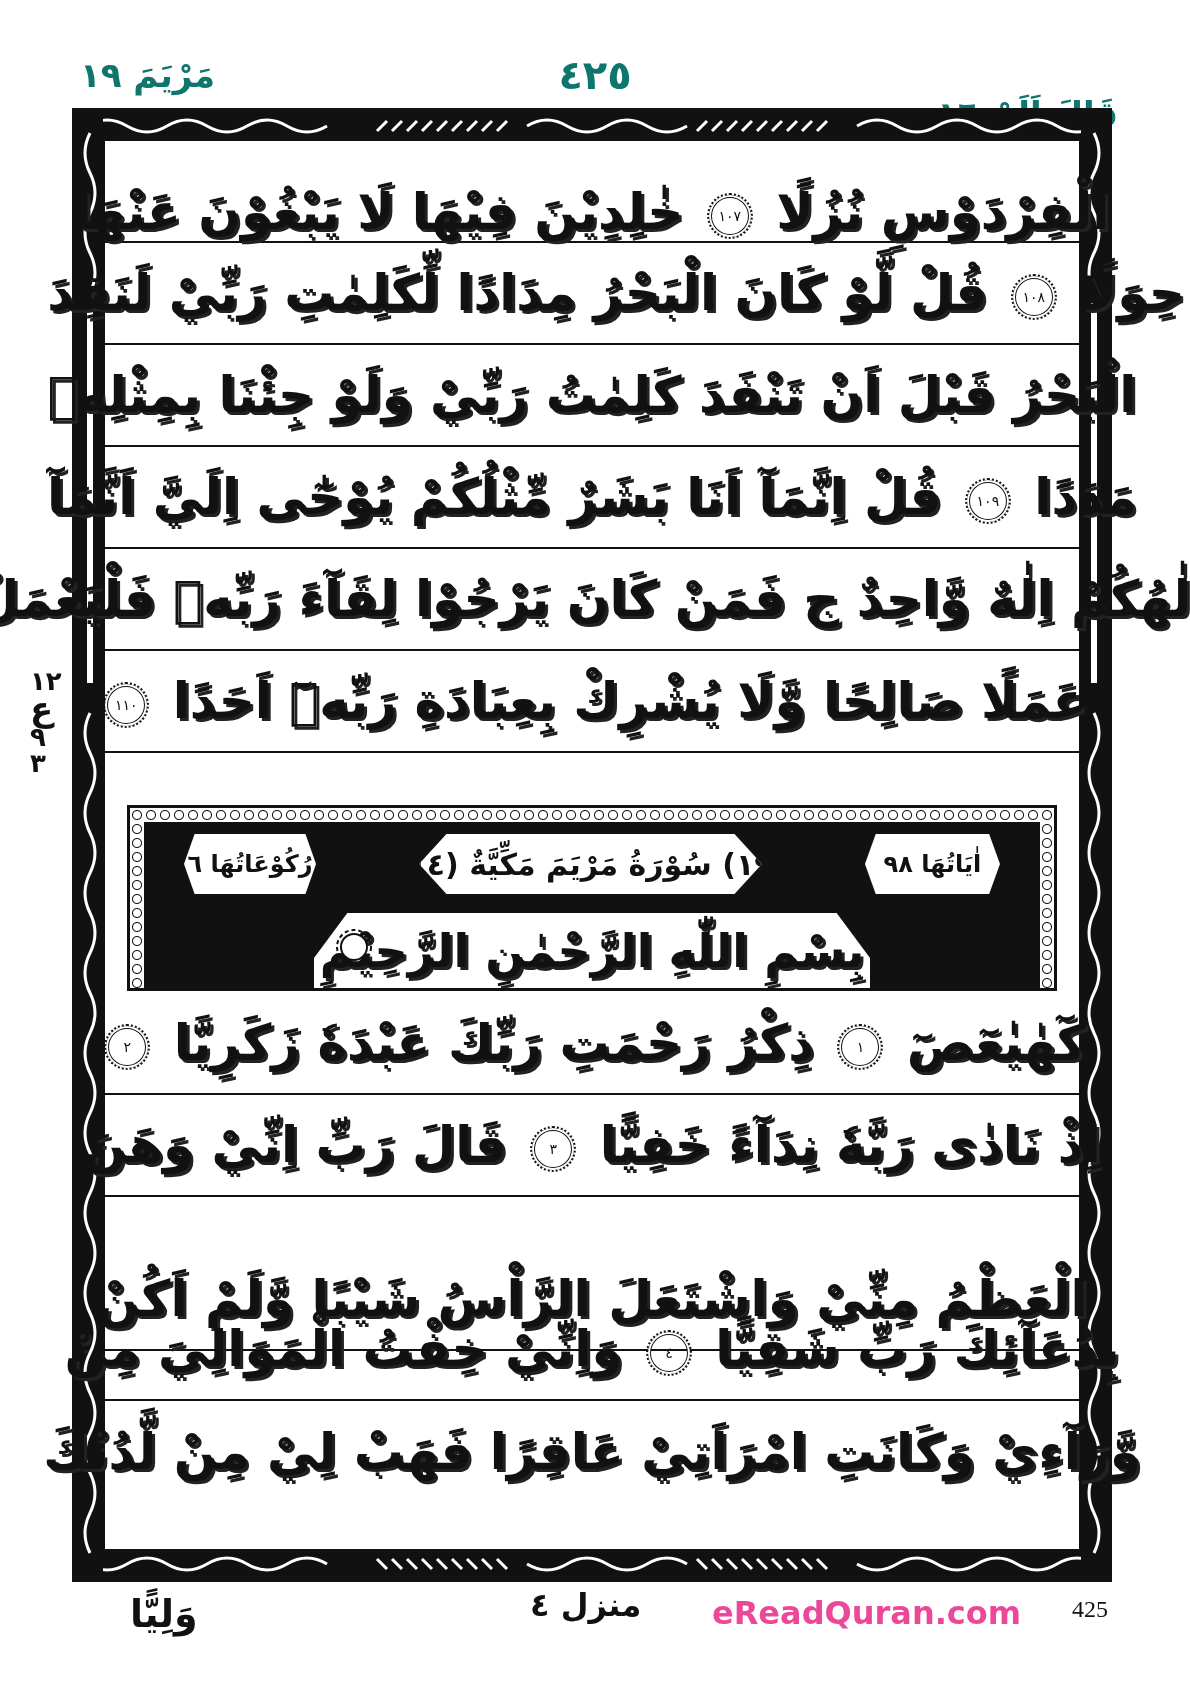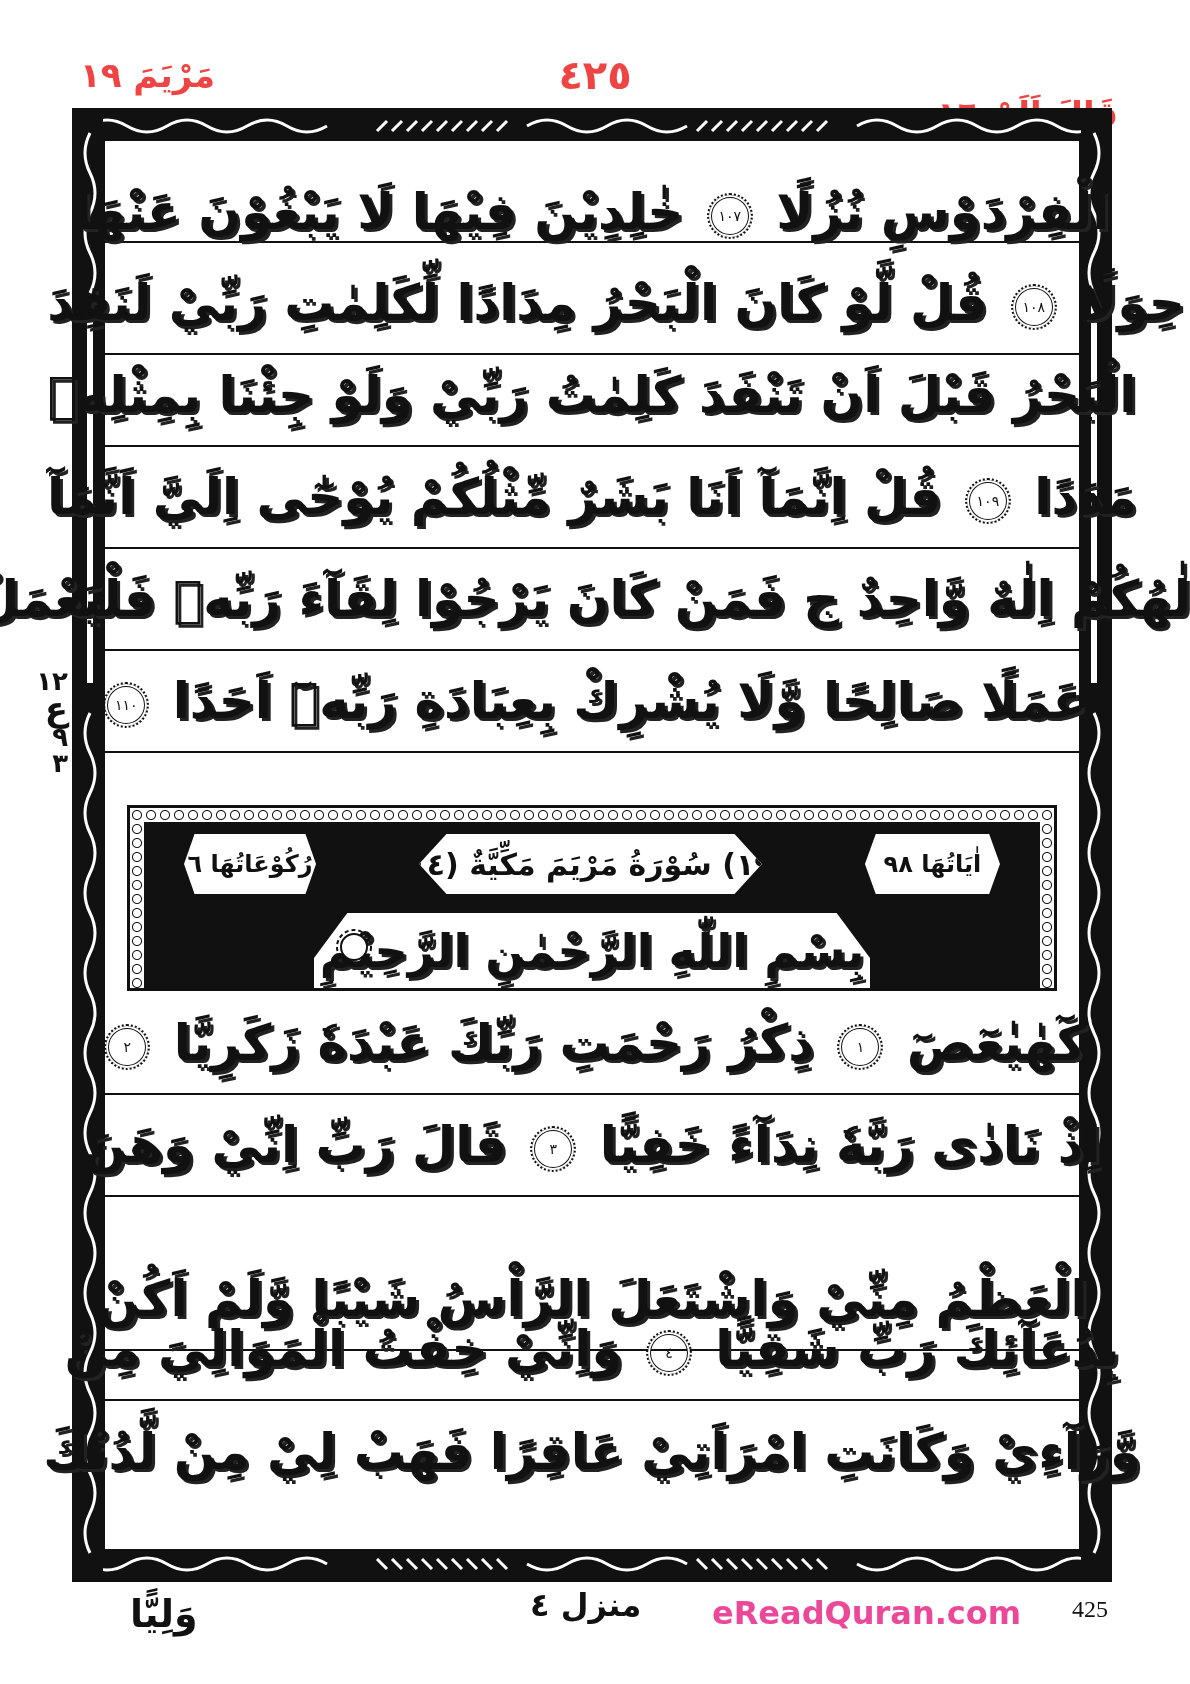--- a/index.html
+++ b/index.html
@@ -1,20 +1,20 @@
 <!DOCTYPE html>
 <html><head>
 <meta charset="utf-8">
 <style>
   html, body { margin:0; padding:0; background:#ffffff; }
   body { width:1190px; height:1684px; position:relative; overflow:hidden; color:#111; }
   .ar { font-family: "DejaVu Sans", sans-serif; direction: rtl; unicode-bidi: isolate; }
 
   
-  .hdr { position:absolute; top:50px; height:50px; font-weight:bold; font-size:34px; line-height:50px; color:#ef4444; }
+  .hdr { position:absolute; top:50px; height:50px; font-weight:bold; font-size:34px; line-height:50px; color:#0f766e; }
   .hdr-right { right:72px;margin-top:39px; }
   .hdr-center { left:0; right:0; text-align:center; font-size:40px; }
   .hdr-left { left:80px; }
 
   
   .frame { position:absolute; left:72px; top:108px; width:1040px; height:1474px;
            border:5px solid #111; background:#111; box-sizing:border-box; }
   .frame-inner { position:absolute; left:26px; top:26px; right:26px; bottom:26px;
                  background:#fff; border:2px solid #111; }
   .orn-top, .orn-bottom { position:absolute; left:0; right:0; height:26px; }
@@ -50,21 +50,21 @@
   .cart-text { font-size:24px; font-weight:bold; white-space:nowrap; }
   .cart-title { font-size:30px; }
   .bism-row { position:absolute; left:14px; right:14px; top:101px; bottom:0; background:#111; }
   .bism-inner { position:absolute; left:170px; right:170px; top:4px; bottom:0; background:#fff;
                 clip-path: polygon(6% 0, 94% 0, 100% 60%, 100% 100%, 0 100%, 0 60%);
                 display:flex; align-items:center; justify-content:center; }
   .bism-text { font-size:46px; font-weight:bold; text-shadow:3px 3px 0 #222; }
   .bism-flower { position:absolute; top:18px; width:40px; height:40px; }
 
   
-  .ruku { position:absolute; left:24px; top:668px; width:44px; text-align:right; font-weight:bold; }
+  .ruku { position:absolute; left:30px; top:668px; width:44px; text-align:left; font-weight:bold; }
   .ruku div { font-size:26px; line-height:26px; }
 
   
   .ftr { position:absolute; top:1592px; }
   .ftr-catch { left:130px; font-size:38px; font-weight:bold; }
   .ftr-manzil { left:530px; font-size:32px; font-weight:bold; top:1586px; }
   .ftr-site { left:712px; font-family:"DejaVu Sans", sans-serif; font-weight:bold; font-size:32px; color:#ec4899; top:1594px; }
   .ftr-num { left:1072px; font-family:"Liberation Serif", serif; font-size:24px; top:1596px; }
 </style>
 </head>
@@ -121,21 +121,21 @@
 
   <div class="frame-inner">
 
     <div class="line ar" style="top:0;align-items:flex-end;">
       <span class="line-text">
         <span>الْفِرْدَوْسِ نُزُلًا</span>
         <span class="ayah">١٠٧</span>
         <span>خٰلِدِيْنَ فِيْهَا لَا يَبْغُوْنَ عَنْهَا</span>
       </span>
     </div>
-    <div class="line ar" style="top:112px;padding-left:48px;">
+    <div class="line ar" style="top:102px;padding-left:48px;">
       <span class="line-text">
         <span>حِوَلًا</span>
         <span class="ayah">١٠٨</span>
         <span>قُلْ لَّوْ كَانَ الْبَحْرُ مِدَادًا لِّكَلِمٰتِ رَبِّيْ لَنَفِدَ</span>
       </span>
     </div>
     <div class="line ar" style="top:204px;">
       <span class="line-text">الْبَحْرُ قَبْلَ اَنْ تَنْفَدَ كَلِمٰتُ رَبِّيْ وَلَوْ جِئْنَا بِمِثْلِهٖ</span>
     </div>
     <div class="line ar" style="top:306px;">

